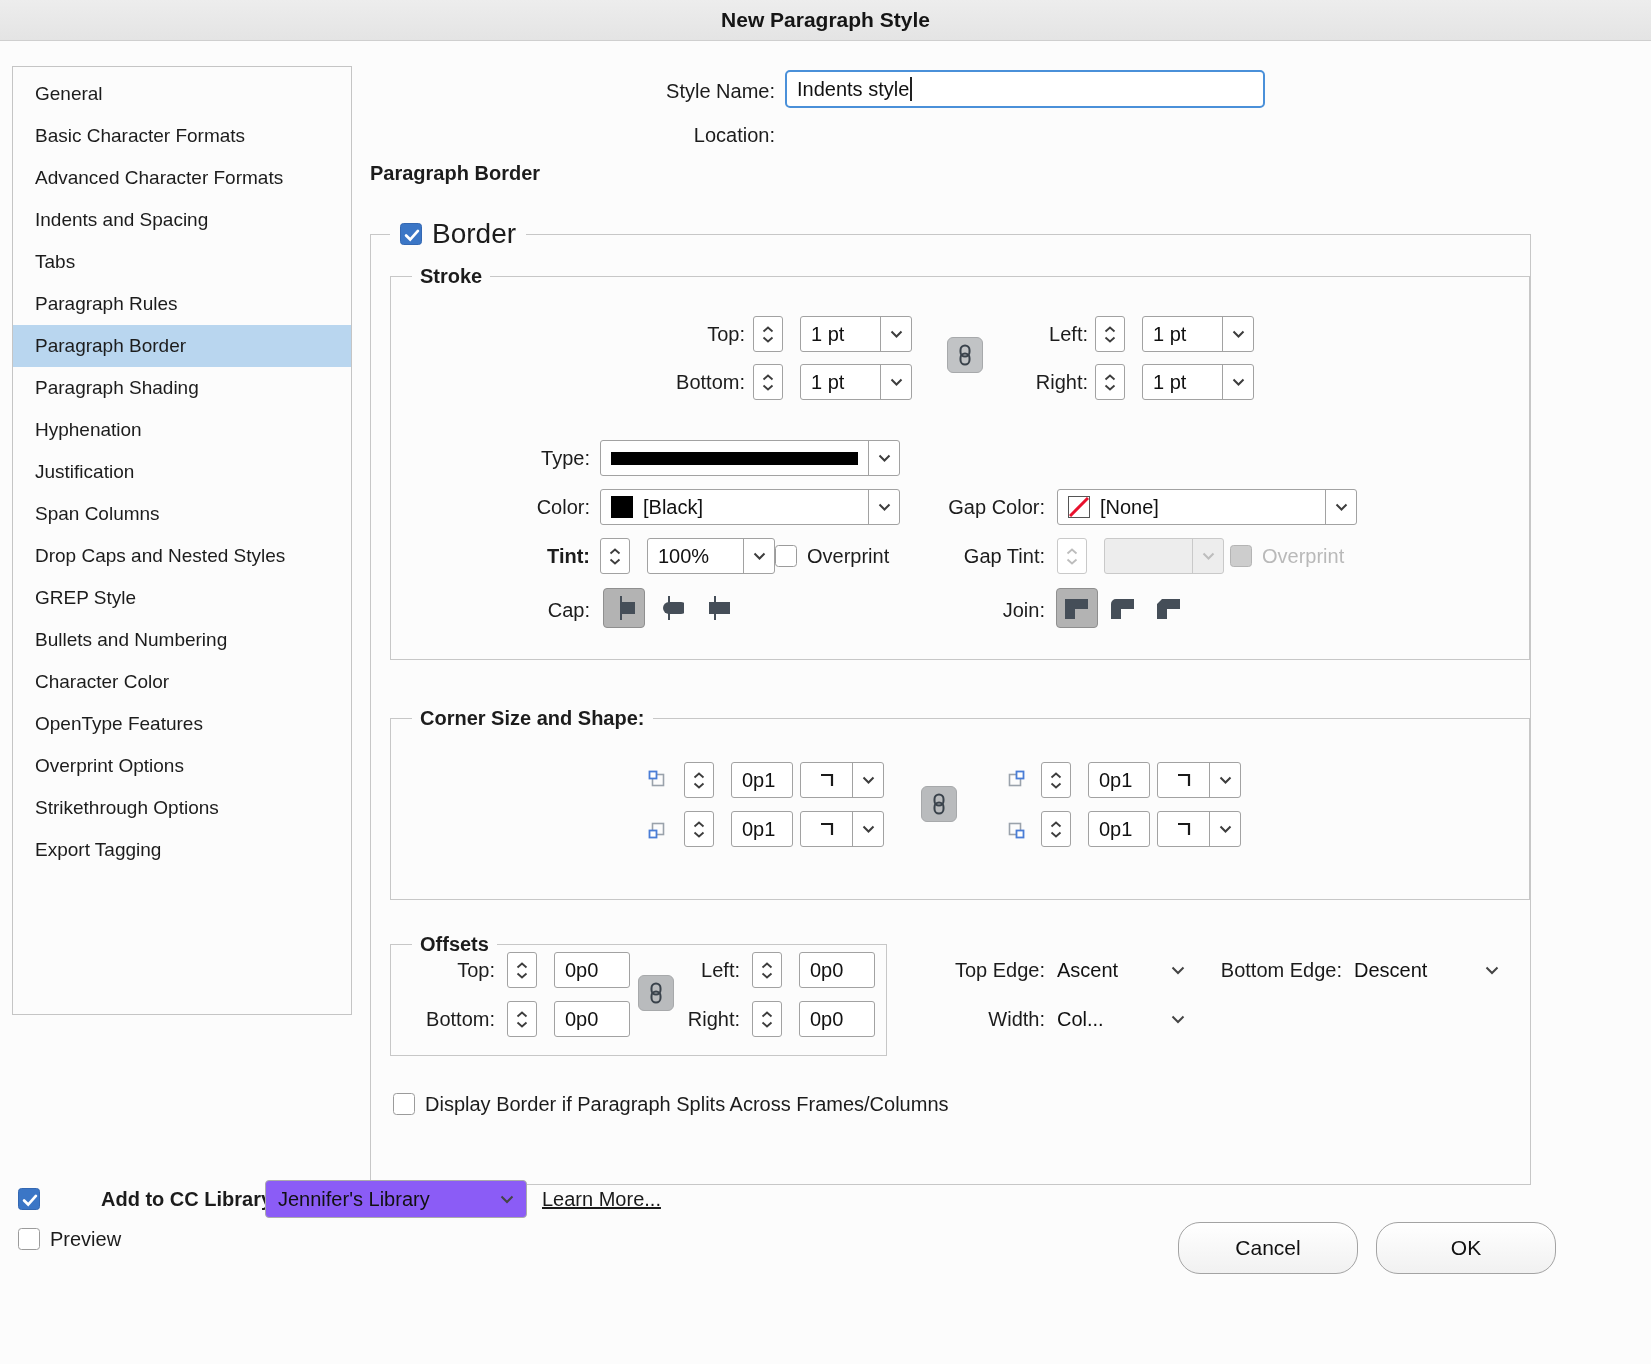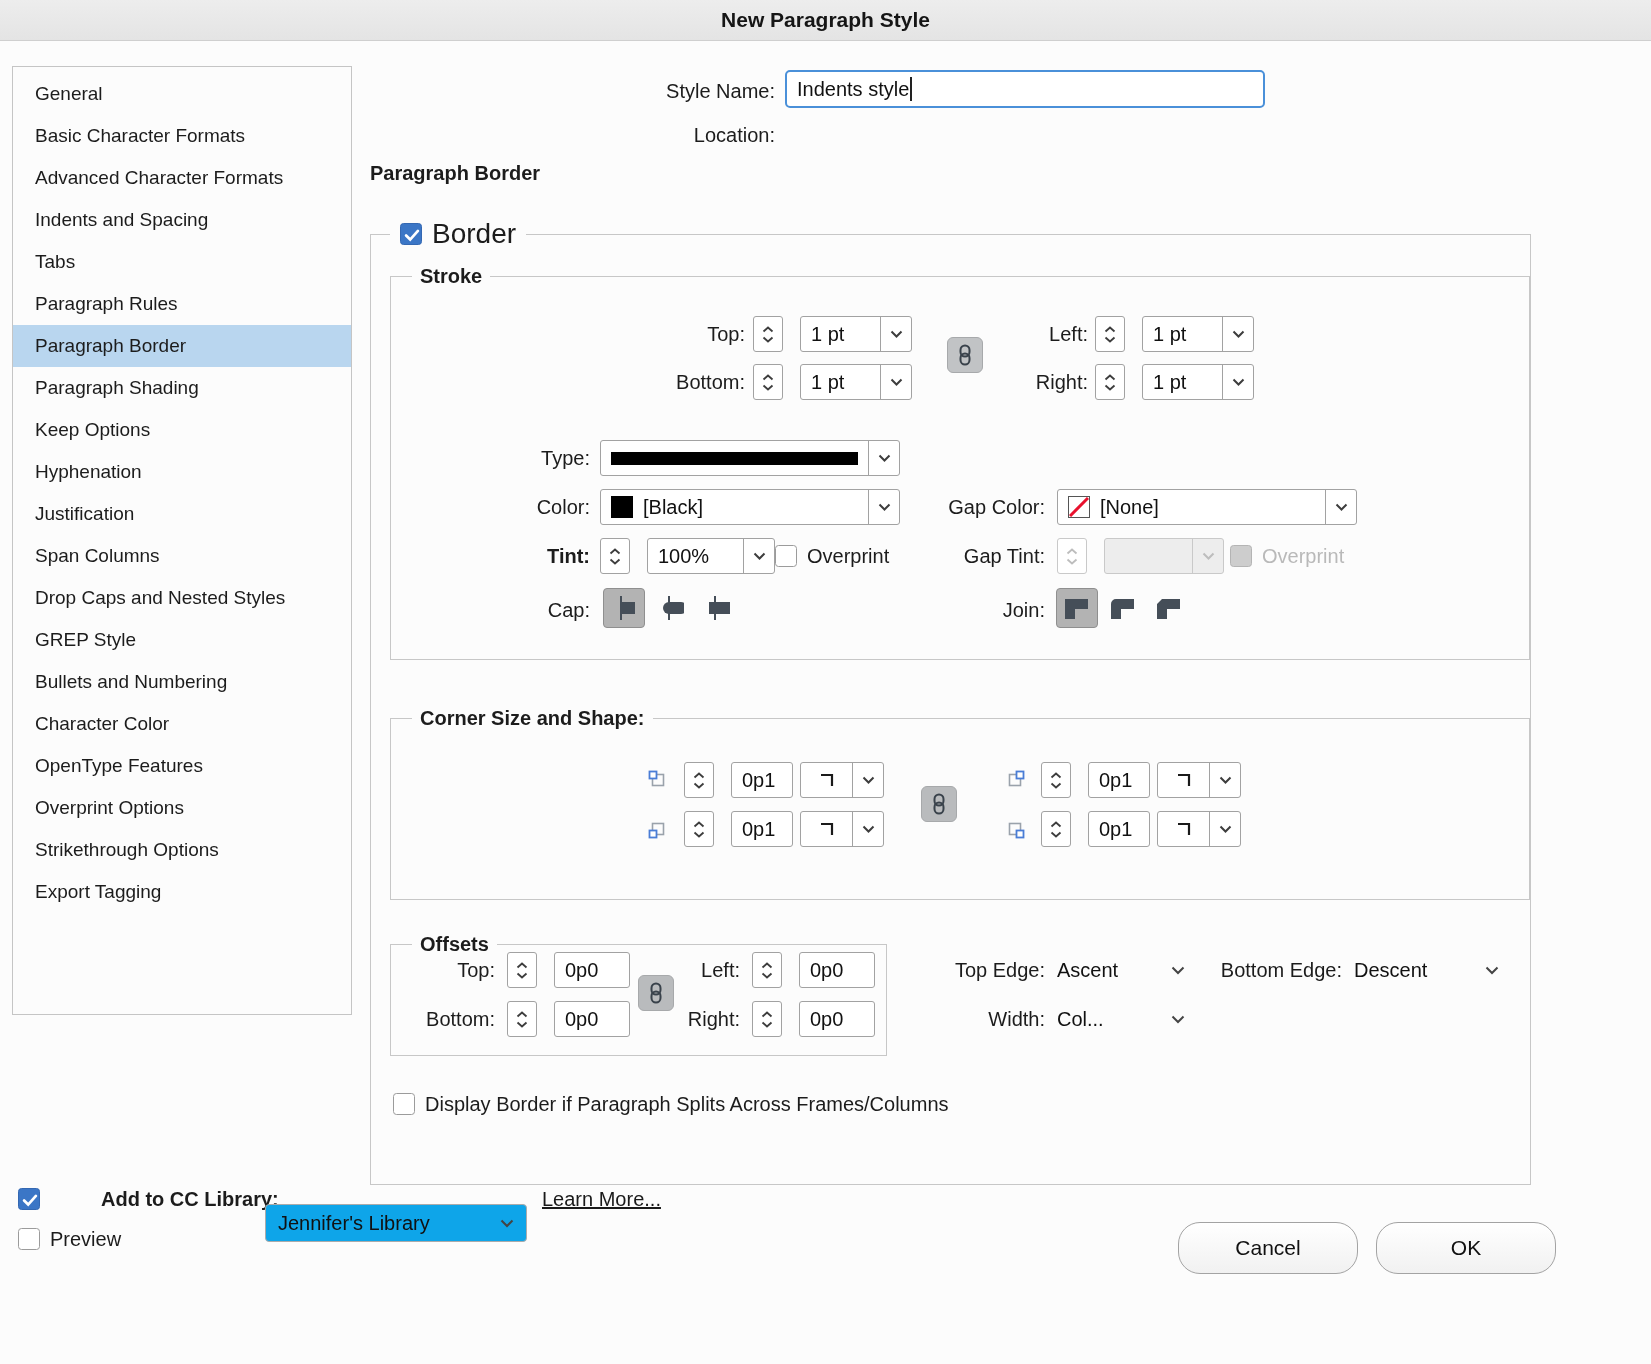--- a/index.html
+++ b/index.html
@@ -108,23 +108,23 @@
 
   .glyphwrap{flex:1;display:flex;align-items:center;justify-content:center;}
 
   .flatdd{
     position:absolute;height:36px;display:flex;align-items:center;
     justify-content:space-between;font-size:20px;color:#111;
   }
   .flatdd svg path{fill:none;stroke:#444;stroke-width:2px;}
 
   .libdd{
-    position:absolute;border:1px solid #ababab;border-radius:4px;background:#0ea5e9;
+    position:absolute;border:1px solid #ababab;border-radius:4px;background:#8b5cf6;
     display:flex;align-items:center;justify-content:space-between;
-    padding:0 12px;font-size:20px;color:#111;box-sizing:border-box;margin-top:24px;
+    padding:0 12px;font-size:20px;color:#111;box-sizing:border-box;
   }
   .libdd svg path{fill:none;stroke:#444;stroke-width:2px;}
 
   .link{position:absolute;font-size:20px;color:#1a1a1a;text-decoration:underline;line-height:26px;white-space:nowrap;}
 
   .btn{
     position:absolute;width:180px;height:52px;border:1px solid #a3a3a3;border-radius:22px;
     background:linear-gradient(#ffffff,#f1f1f1);
     display:flex;align-items:center;justify-content:center;
     font-size:21px;color:#111;box-sizing:border-box;
@@ -140,21 +140,20 @@
 
 <div class="sidebar">
   <div class="sb-item">General</div>
   <div class="sb-item">Basic Character Formats</div>
   <div class="sb-item">Advanced Character Formats</div>
   <div class="sb-item">Indents and Spacing</div>
   <div class="sb-item">Tabs</div>
   <div class="sb-item">Paragraph Rules</div>
   <div class="sb-item sel">Paragraph Border</div>
   <div class="sb-item">Paragraph Shading</div>
-  <div class="sb-item">Keep Options</div>
   <div class="sb-item">Hyphenation</div>
   <div class="sb-item">Justification</div>
   <div class="sb-item">Span Columns</div>
   <div class="sb-item">Drop Caps and Nested Styles</div>
   <div class="sb-item">GREP Style</div>
   <div class="sb-item">Bullets and Numbering</div>
   <div class="sb-item">Character Color</div>
   <div class="sb-item">OpenType Features</div>
   <div class="sb-item">Overprint Options</div>
   <div class="sb-item">Strikethrough Options</div>

